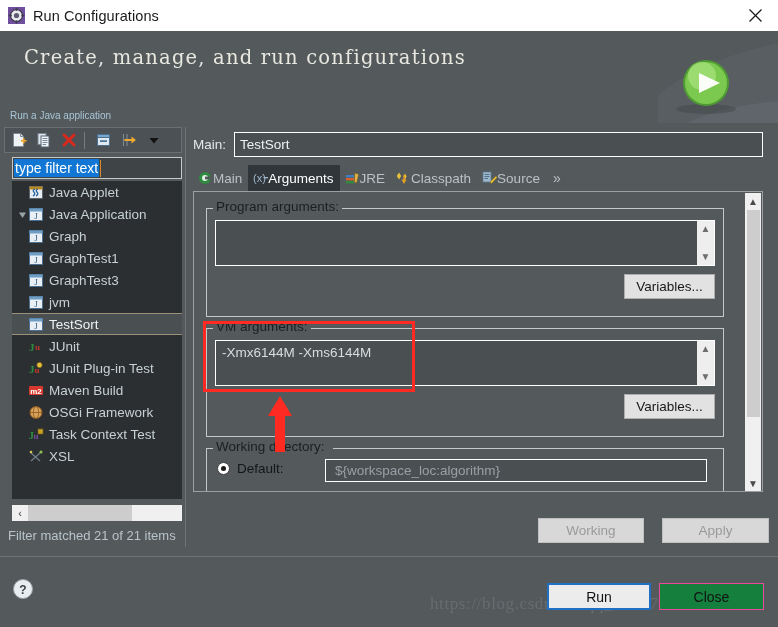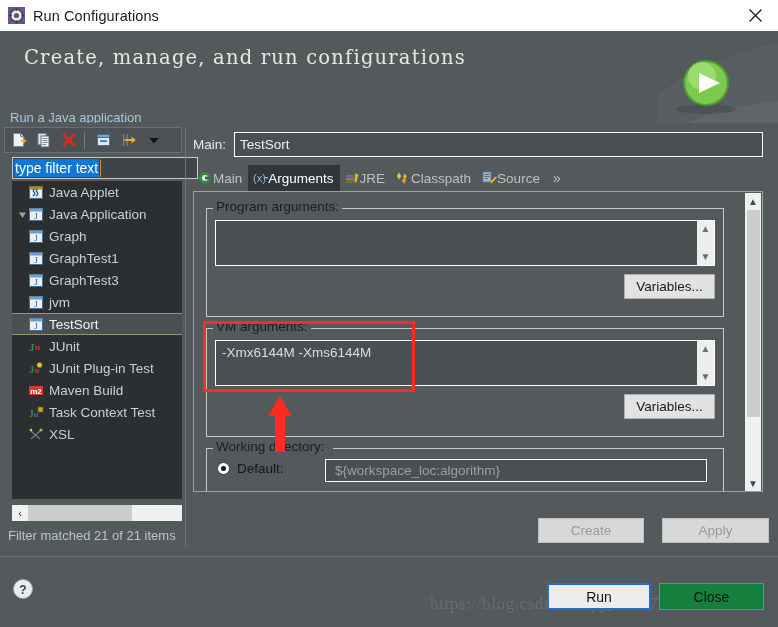--- a/index.html
+++ b/index.html
@@ -53,21 +53,21 @@
     position: absolute; left: 8px; top: 15px;
     font-family: "DejaVu Serif", serif;
     font-size: 19.5px;
     color: #e8e8e0;
     letter-spacing: 1.2px;
     white-space: nowrap;
     margin-left: 16px;
   }
   .banner-sub {
     position: absolute; left: 10px; top: 79px;
-    font-size: 13px;
+    font-size: 10px;
     color: #a8c6d8;
   }
   .banner-art {
     position: absolute; right: 0; top: 0;
     width: 120px; height: 92px;
   }
 
   
   .left-toolbar {
     position: absolute; left: 4px; top: 127px;
@@ -83,21 +83,21 @@
     position: relative;
   }
   .tb-sep {
     width: 1px; height: 17px;
     background: #787d80;
     margin: 0 5px 0 4px;
   }
 
   .filter-box {
     position: absolute; left: 12px; top: 157px;
-    width: 186px; height: 22px;
+    width: 170px; height: 22px;
     background: #3f4447;
     border: 1px solid #c8c8c8;
     display: flex; align-items: center;
     padding-left: 1px;
   }
   .filter-text {
     font-size: 14px;
     color: #ffffff;
     background: #1277d4;
     padding: 0 1px;
@@ -592,20 +592,31 @@
       <span class="tree-arrow"></span>
       <span class="tree-icon">
         <svg width="16" height="15" viewBox="0 0 16 15">
           <rect x="1" y="3" width="14" height="9" fill="#d63a2e" rx="1"></rect>
           <text x="8" y="10.5" font-family="Liberation Sans, sans-serif" font-size="8" fill="#ffffff" text-anchor="middle" font-weight="bold">m2</text>
         </svg>
       </span>
       <span class="tree-label">Maven Build</span>
     </div>
 
+    <div class="tree-row">
+      <span class="tree-arrow"></span>
+      <span class="tree-icon">
+        <svg width="16" height="15" viewBox="0 0 16 15">
+          <circle cx="8" cy="7.5" r="6" fill="#d9a05a" stroke="#8a5a20" stroke-width="1"></circle>
+          <ellipse cx="8" cy="7.5" rx="2.6" ry="6" fill="none" stroke="#8a5a20" stroke-width="0.8"></ellipse>
+          <line x1="2" y1="7.5" x2="14" y2="7.5" stroke="#8a5a20" stroke-width="0.8"></line>
+        </svg>
+      </span>
+      <span class="tree-label">OSGi Framework</span>
+    </div>
 
     <div class="tree-row">
       <span class="tree-arrow"></span>
       <span class="tree-icon">
         <svg width="16" height="15" viewBox="0 0 16 15">
           <text x="0.5" y="12" font-family="Liberation Serif, serif" font-size="11" fill="#2f8b3f" font-weight="bold">J</text>
           <text x="5.5" y="12" font-family="Liberation Serif, serif" font-size="9" fill="#7a4fa0" font-weight="bold">u</text>
           <rect x="10" y="2" width="5" height="5" fill="#c9a227" stroke="#6f5a12" stroke-width="0.7"></rect>
         </svg>
       </span>
@@ -758,21 +769,21 @@
 
     <div class="vscroll">
       <span class="vscroll-arrow">▲</span>
       <span class="vscroll-thumb" style="height:207px;"></span>
       <span style="flex:1;"></span>
       <span class="vscroll-arrow">▼</span>
     </div>
   </div>
 
   <div class="btn disabled" style="left:538px; top:518px; width:106px; height:25px;">
-    <span>Create</span>
+    <span>Working</span>
   </div>
   <div class="btn disabled" style="left:650px; top:518px; width:107px; height:25px;margin-left:12px;">
     <span>Apply</span>
   </div>
 
   <div class="annot-rect" style="left:203px; top:321px; width:212px; height:71px;"></div>
   <div class="annot-arrow" style="left:266px; top:396px; width:28px; height:56px;">
     <svg width="28" height="56" viewBox="0 0 28 56">
       <polygon points="14,0 26,20 19,20 19,56 9,56 9,20 2,20" fill="#ff2a21"></polygon>
     </svg>

